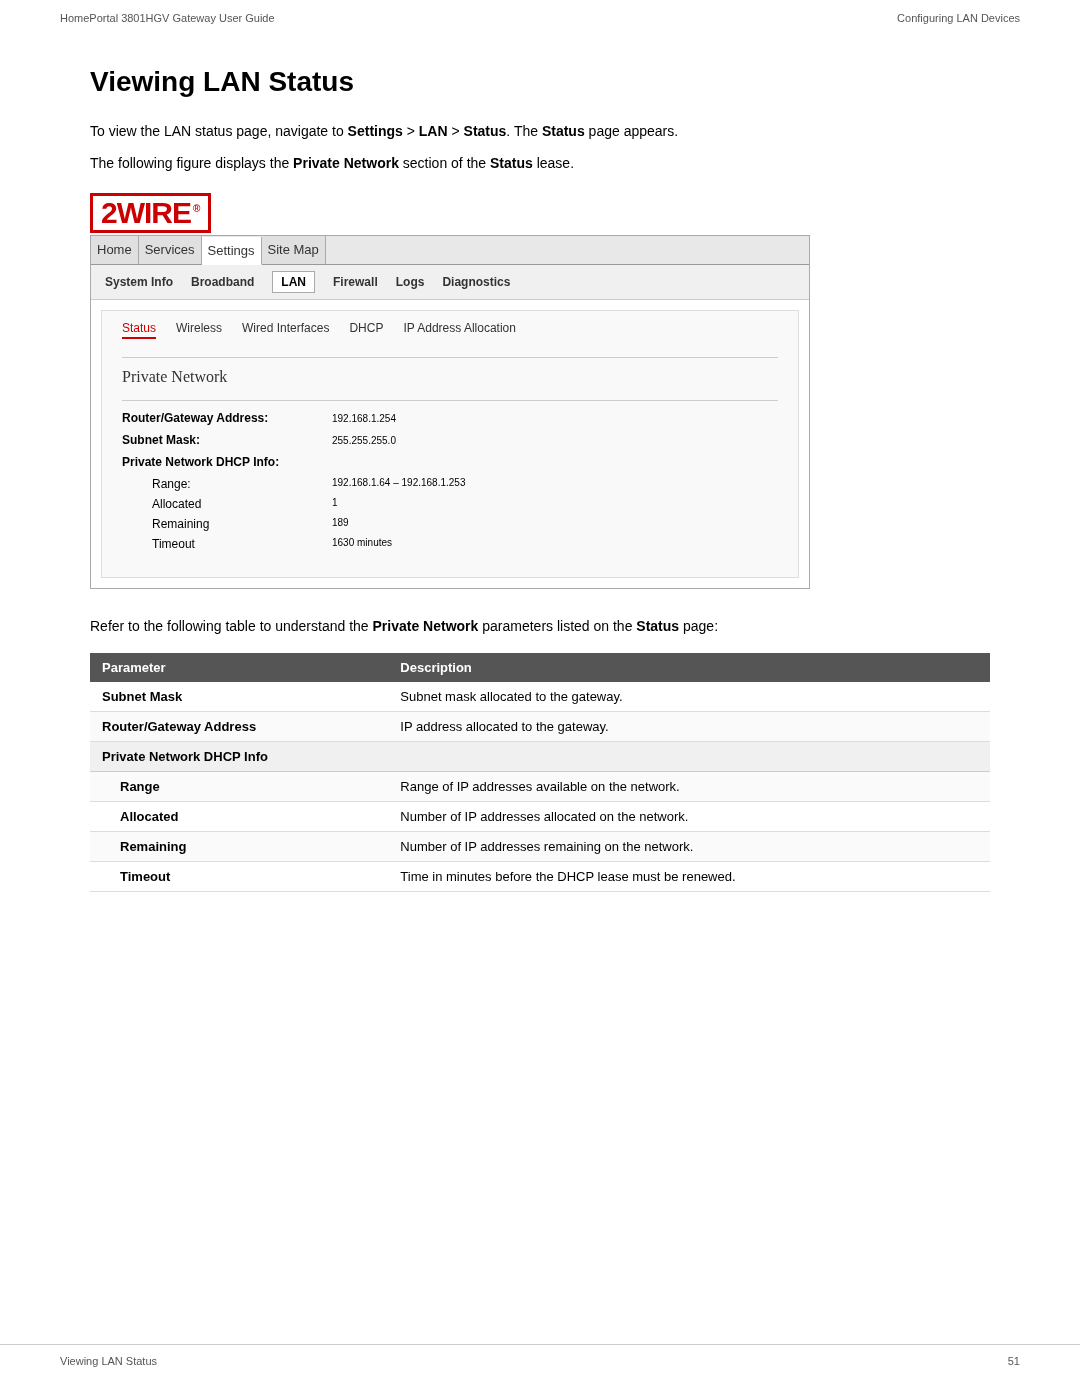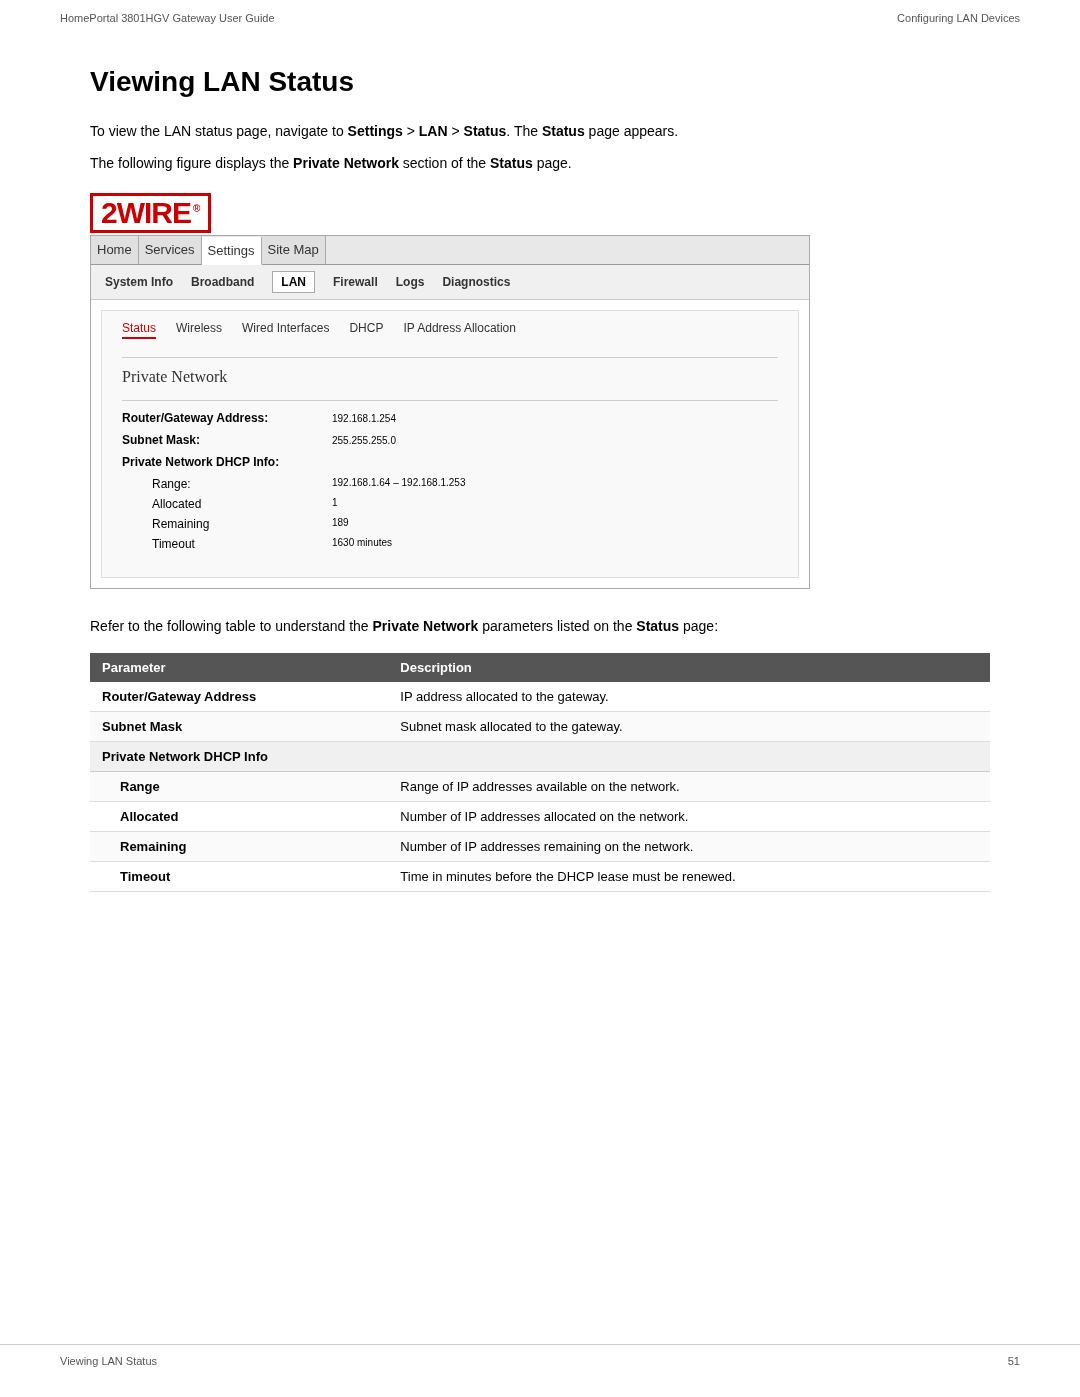--- a/index.html
+++ b/index.html
@@ -228,21 +228,21 @@
 </div>
 
 <div class="main-content">
 
   <h1 class="page-title">Viewing LAN Status</h1>
 
   <p class="intro-text">
     <span>To view the LAN status page, navigate to </span><strong>Settings</strong><span> &gt; </span><strong>LAN</strong><span> &gt; </span><strong>Status</strong><span>. The </span><strong>Status</strong><span> page appears.</span>
   </p>
   <p class="intro-text">
-    <span>The following figure displays the </span><strong>Private Network</strong><span> section of the </span><strong>Status</strong><span> page.</span>
+    <span>The following figure displays the </span><strong>Private Network</strong><span> section of the </span><strong>Status</strong><span> lease.</span>
   </p>
 
   <div class="logo-container">
     <span class="logo-2wire">
       2WiRE<span class="logo-dot" style="font-size:10px; background:none; color:#cc0000; font-family:Arial; vertical-align:super;">®</span>
     </span>
   </div>
 
   <div class="gateway-ui">
 
@@ -317,26 +317,26 @@
 
   <table class="param-table">
     <thead>
       <tr>
         <th>Parameter</th>
         <th>Description</th>
       </tr>
     </thead>
     <tbody>
       <tr>
+        <td class="bold-cell">Subnet Mask</td>
+        <td>Subnet mask allocated to the gateway.</td>
+      </tr>
+      <tr>
         <td class="bold-cell">Router/Gateway Address</td>
         <td>IP address allocated to the gateway.</td>
-      </tr>
-      <tr>
-        <td class="bold-cell">Subnet Mask</td>
-        <td>Subnet mask allocated to the gateway.</td>
       </tr>
       <tr class="section-header">
         <td colspan="2">Private Network DHCP Info</td>
       </tr>
       <tr>
         <td style="padding-left: 30px;"><strong>Range</strong></td>
         <td>Range of IP addresses available on the network.</td>
       </tr>
       <tr>
         <td style="padding-left: 30px;"><strong>Allocated</strong></td>

